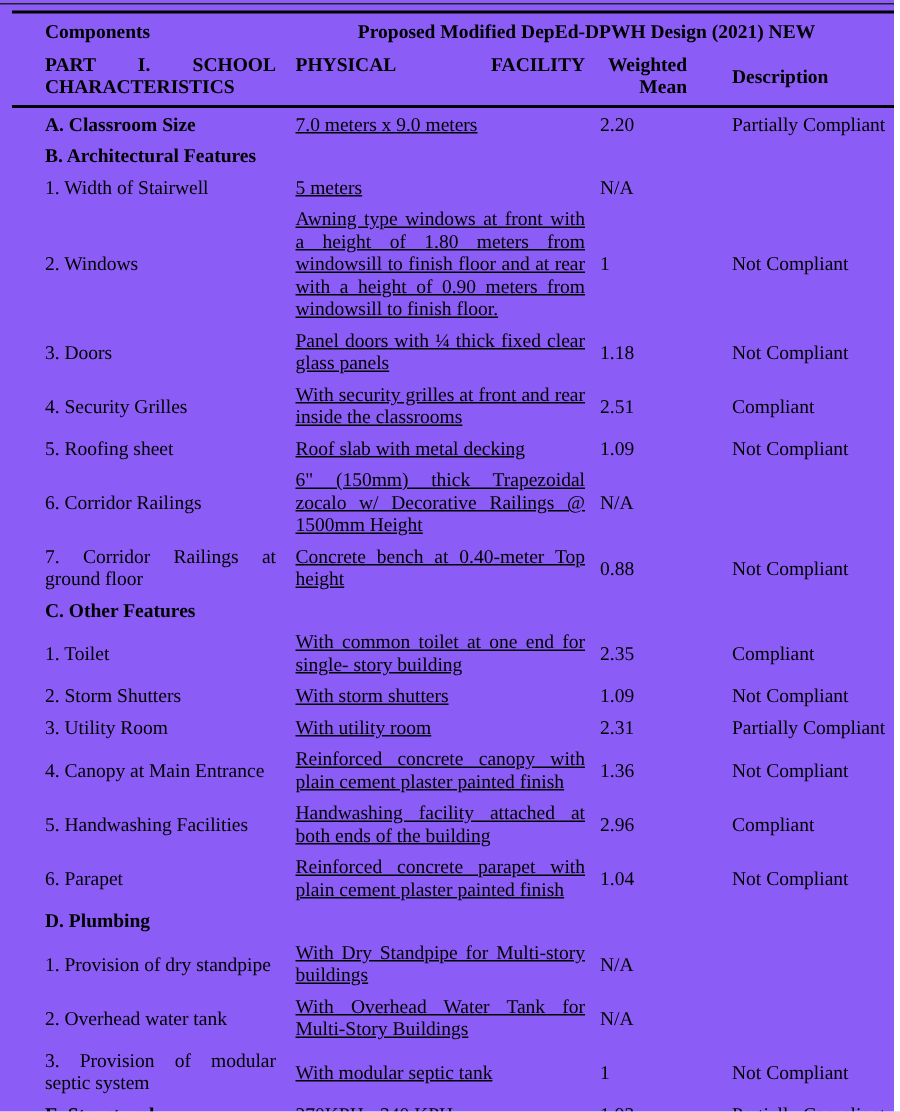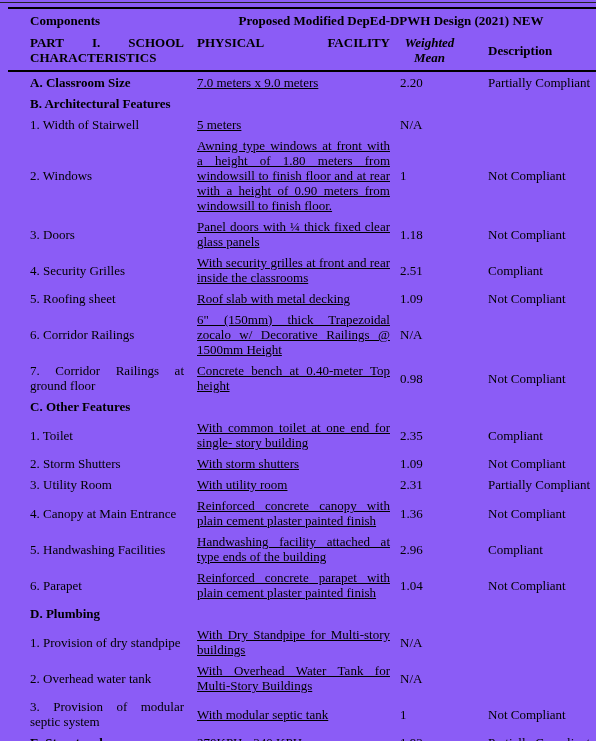--- a/index.html
+++ b/index.html
@@ -37,21 +37,21 @@
     font-size: 13px;
     line-height: 15px;
     padding: 4px 0 3px 0;
     vertical-align: top;
   }
   thead tr.hrow2 th { border-bottom: 2.5px solid #000000; padding-bottom: 5px; }
   th.th-components { text-align: left; padding-left: 22px; }
   th.th-span { text-align: center; padding-right: 40px; }
   th.th-part { text-align: justify; text-align-last: left; padding-left: 22px; padding-right: 10px; }
   th.th-facility { text-align: justify; text-align-last: justify; padding-left: 3px; padding-right: 10px; }
-  th.th-mean { text-align: center; padding-left: 1px; font-style: italic; }
+  th.th-mean { text-align: right; padding-left: 1px; }
   th.th-desc { text-align: left; padding-left: 30px; vertical-align: middle; }
 
   tbody td {
     font-size: 13px;
     line-height: 15px;
     padding: 3px 0;
     vertical-align: middle;
   }
   td.c1 { text-align: justify; padding-left: 22px; padding-right: 10px; }
   td.c2 { text-align: justify; padding-left: 3px; padding-right: 10px; text-decoration: underline; }
@@ -129,21 +129,21 @@
       </tr>
       <tr>
         <td class="c1">6. Corridor Railings</td>
         <td class="c2">6" (150mm) thick Trapezoidal zocalo w/ Decorative Railings @ 1500mm Height</td>
         <td class="c3">N/A</td>
         <td class="c4"></td>
       </tr>
       <tr>
         <td class="c1">7. Corridor Railings at ground floor</td>
         <td class="c2">Concrete bench at 0.40-meter Top height</td>
-        <td class="c3">0.98</td>
+        <td class="c3">0.88</td>
         <td class="c4">Not Compliant</td>
       </tr>
       <tr>
         <td class="c1 b">C. Other Features</td>
         <td class="c2"></td>
         <td class="c3"></td>
         <td class="c4"></td>
       </tr>
       <tr>
         <td class="c1">1. Toilet</td>
@@ -164,21 +164,21 @@
         <td class="c4">Partially Compliant</td>
       </tr>
       <tr>
         <td class="c1">4. Canopy at Main Entrance</td>
         <td class="c2">Reinforced concrete canopy with plain cement plaster painted finish</td>
         <td class="c3">1.36</td>
         <td class="c4">Not Compliant</td>
       </tr>
       <tr>
         <td class="c1">5. Handwashing Facilities</td>
-        <td class="c2">Handwashing facility attached at type ends of the building</td>
+        <td class="c2">Handwashing facility attached at both ends of the building</td>
         <td class="c3">2.96</td>
         <td class="c4">Compliant</td>
       </tr>
       <tr>
         <td class="c1">6. Parapet</td>
         <td class="c2">Reinforced concrete parapet with plain cement plaster painted finish</td>
         <td class="c3">1.04</td>
         <td class="c4">Not Compliant</td>
       </tr>
       <tr>

